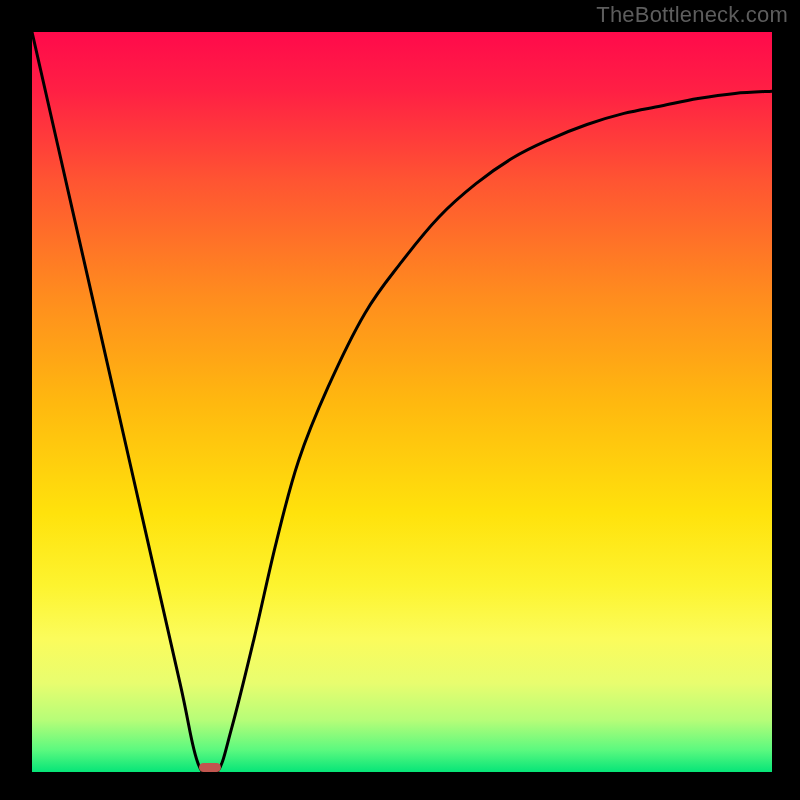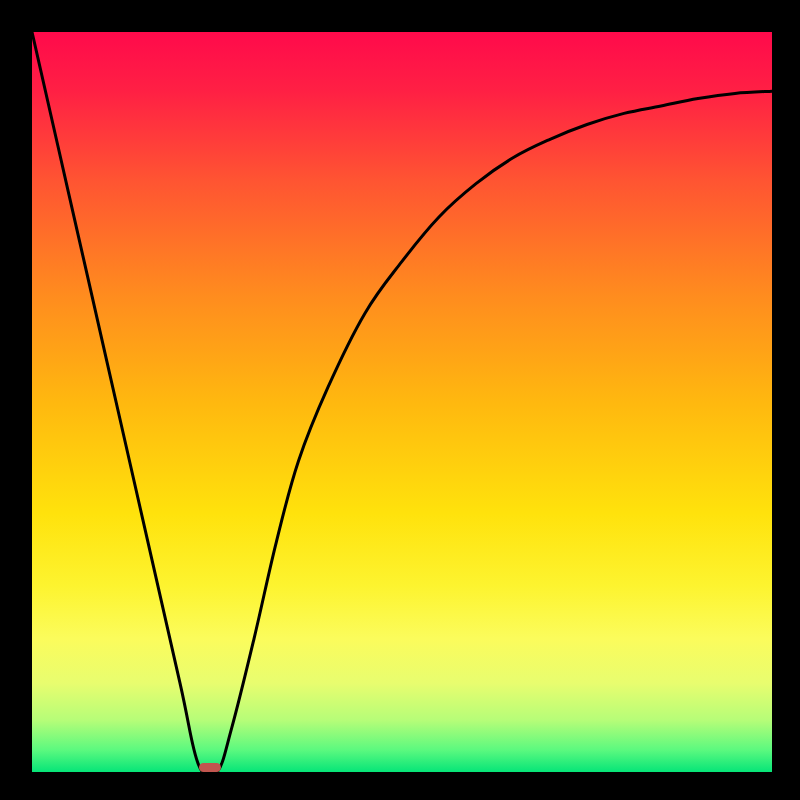--- a/index.html
+++ b/index.html
@@ -45,20 +45,21 @@
   .marker {
     position: absolute;
     background: #c1564f;
     border-radius: 6px;
   }
 </style>
 </head>
 <body>
 
 <div class="frame">
+  <div class="watermark">TheBottleneck.com</div>
 
   <div class="plot-area">
     <svg class="gradient" viewBox="0 0 740 740" preserveAspectRatio="none">
       <defs>
         <linearGradient id="bg-grad" x1="0" y1="0" x2="0" y2="1">
             <stop offset="0%" stop-color="#ff0a4b"></stop>
             <stop offset="8%" stop-color="#ff2044"></stop>
             <stop offset="20%" stop-color="#ff5432"></stop>
             <stop offset="35%" stop-color="#ff8a1f"></stop>
             <stop offset="50%" stop-color="#ffb80f"></stop>

